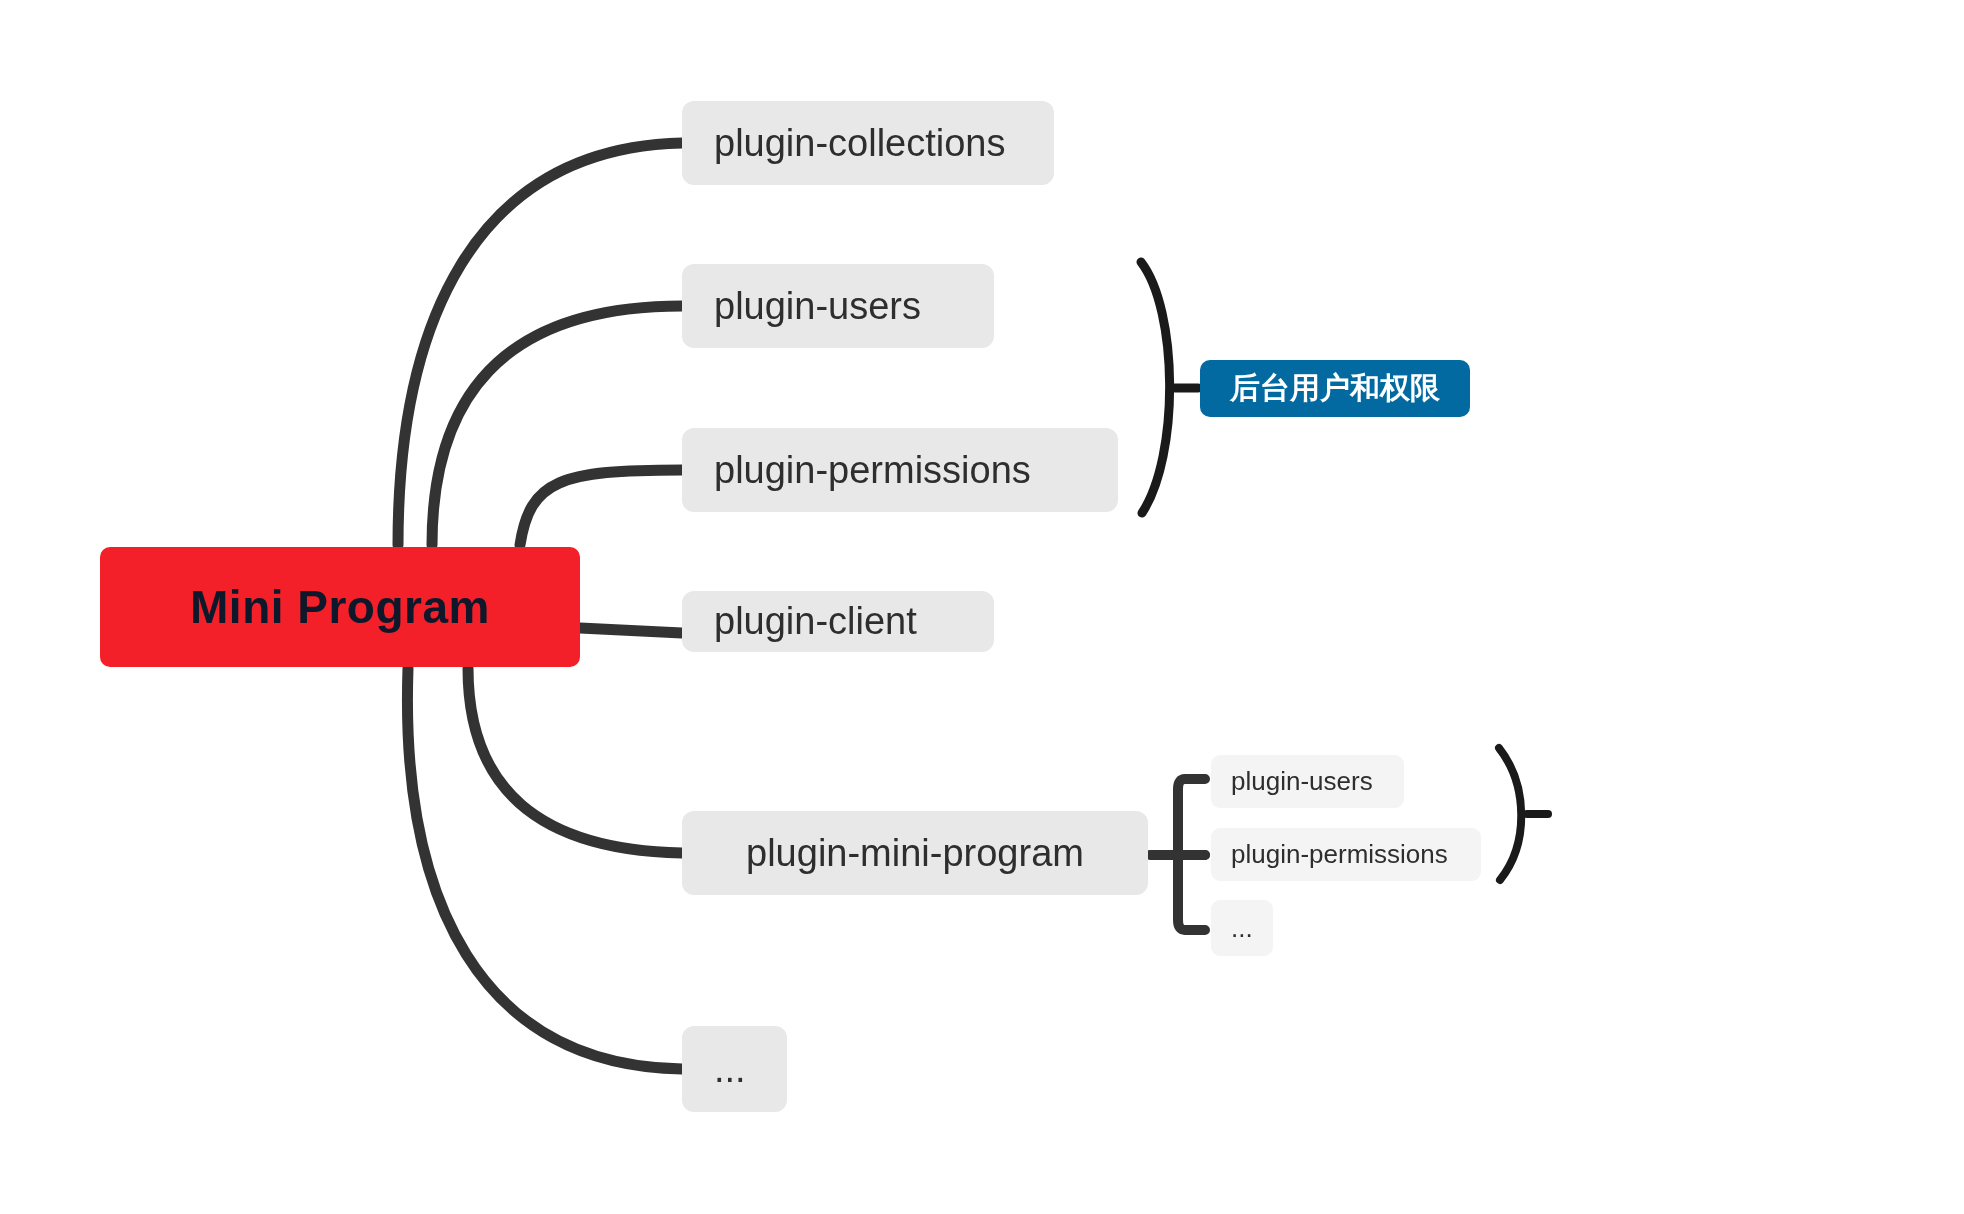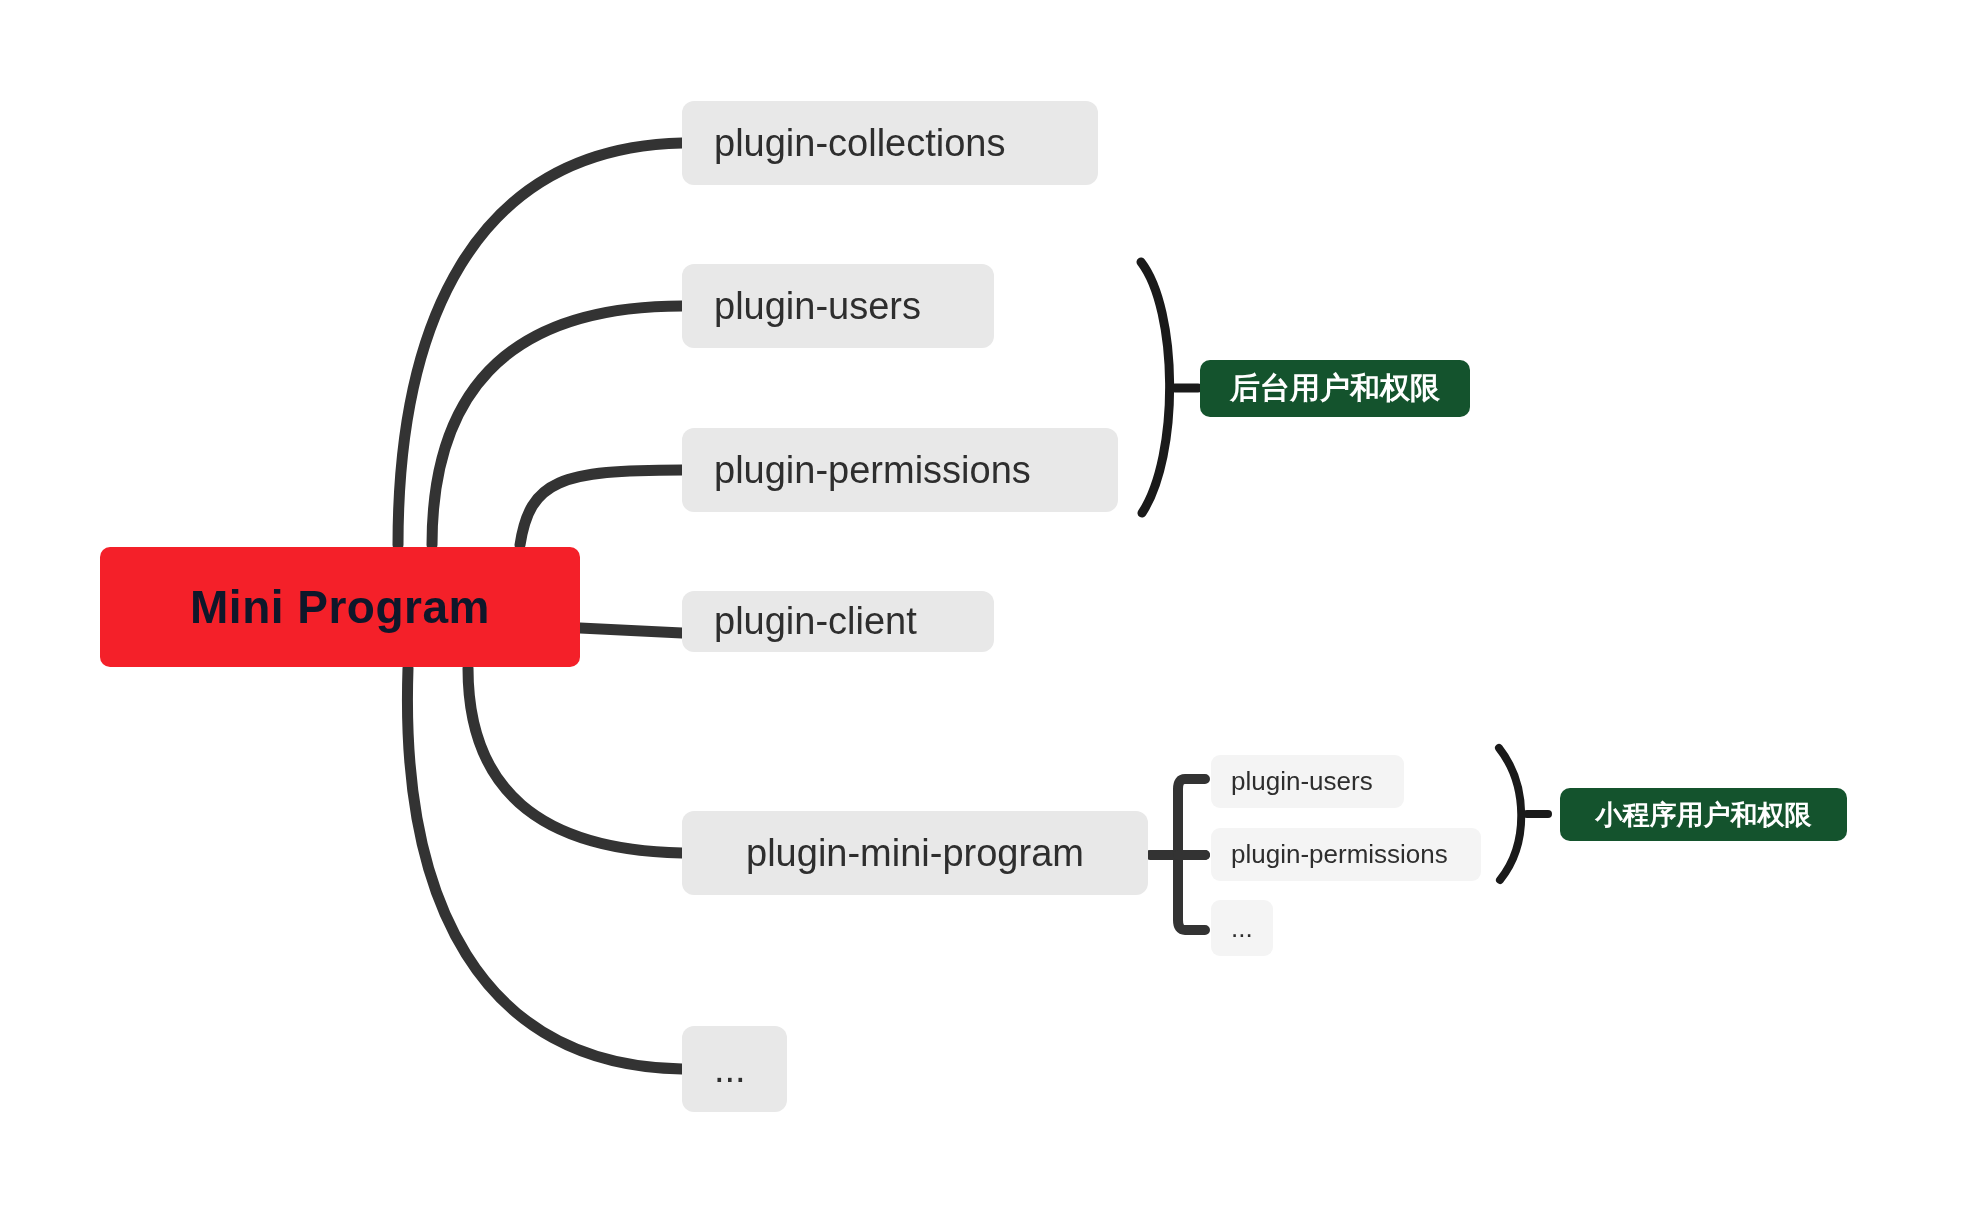--- a/index.html
+++ b/index.html
@@ -75,21 +75,21 @@
     background: #F4F4F4;
     border-radius: 9px;
     color: #2E2E2E;
     font-size: 26px;
     font-weight: normal;
     padding: 0 20px;
   }
 
   
   .badge-node {
-    background: #14532d;
+    background: #0369a1;
     border-radius: 10px;
     color: #ffffff;
     font-size: 30px;
     font-weight: bold;
     padding: 0 24px;
     justify-content: center;
     font-family: "Liberation Sans", "DejaVu Sans", sans-serif;
   }
   .badge-node.small {
     font-size: 27px;
@@ -138,21 +138,21 @@
       <path d="M 1527,814 L 1548,814"></path>
     </g>
   </svg>
 
   <div id="nodes">
 
     <div class="node root-node" style="left:100px; top:547px; width:480px; height:120px;">
       <span>Mini Program</span>
     </div>
 
-    <div class="node branch-node" style="left:682px; top:101px; width:416px; height:84px;text-align:center;">
+    <div class="node branch-node" style="left:682px; top:101px; width:372px; height:84px;text-align:center;">
       <span>plugin-collections</span>
     </div>
 
     <div class="node branch-node" style="left:682px; top:264px; width:312px; height:84px;">
       <span>plugin-users</span>
     </div>
 
     <div class="node branch-node" style="left:682px; top:428px; width:436px; height:84px;">
       <span>plugin-permissions</span>
     </div>
@@ -178,18 +178,15 @@
     </div>
 
     <div class="node leaf-node ellipsis-node" style="left:1211px; top:900px; width:62px; height:56px;">
       <span>...</span>
     </div>
 
     <div class="node badge-node" style="left:1200px; top:360px; width:270px; height:57px;">
       <span>后台用户和权限</span>
     </div>
 
-    <div class="node badge-node small" style="left:1560px; top:788px; width:287px; height:53px;">
-      <span>小程序用户和权限</span>
-    </div>
 
   </div>
 </div>
 
 </body></html>

